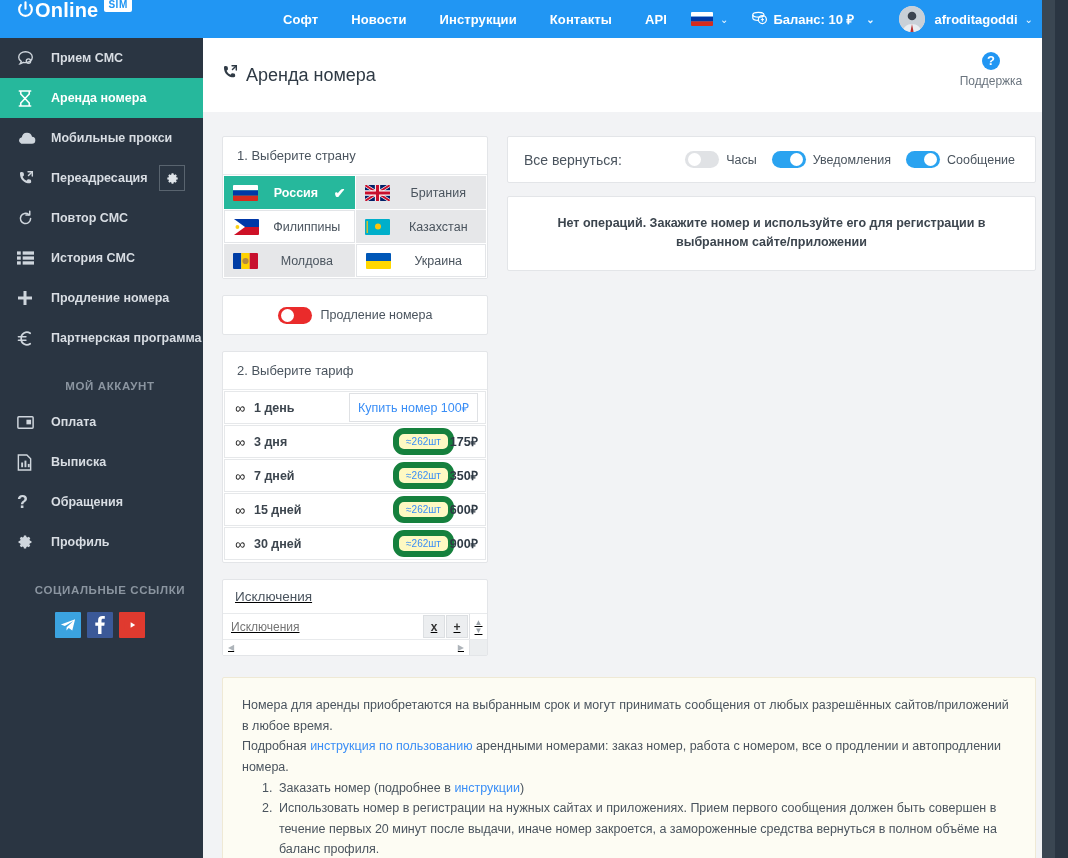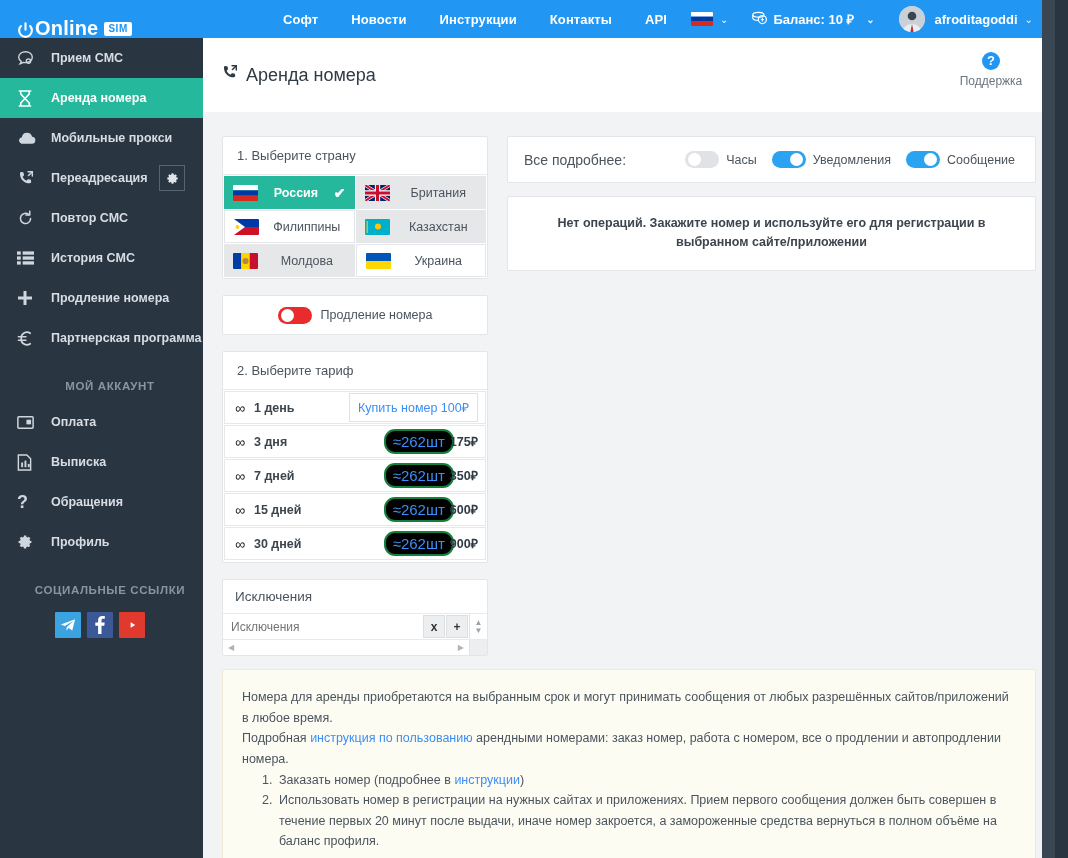--- a/index.html
+++ b/index.html
@@ -23,21 +23,21 @@
 
   
   .topbar {
     position: absolute; top: 0; left: 0;
     width: 1055px; height: 38px;
     background: #2196f3;
     display: flex; align-items: center;
   }
   .brand {
     width: 203px; height: 38px;
-    display: flex; align-items: flex-end;
+    display: flex; align-items: flex-start;
     padding-left: 17px;
     color: #fff;
   }
   .brand-power {
     display: inline-block; width: 17px; height: 17px;
     position: relative; margin-right: 1px; top: 1px;
   }
   .brand-power svg { display:block; }
   .brand-text {
     font-size: 20px; font-weight: 600; letter-spacing: .2px;
@@ -214,22 +214,22 @@
   .inf { font-size: 14px; margin-right: 9px; color: #222; }
   .tariff .dur { font-weight: 600; }
   .tariff .spacer { flex: 1; }
   .buy-btn {
     border: 1px solid #dfe1e4; color: #3a8ef6;
     font-size: 12.5px; padding: 5px 8px; background: #fff;
     white-space: nowrap;
   }
   .qty-price { position: relative; display: flex; align-items: center; }
   .qty {
-    border: 2px solid #15803d; color: #3a8ef6; background: #000000;
-    border-radius: 11px; font-size: 15px;
+    border: 6px solid #15803d; color: #3a8ef6; background: #fef9c3;
+    border-radius: 11px; font-size: 10px;
     padding: 2px 7px; white-space: nowrap; position: relative;
     z-index: 1; margin-right: -4px;
   }
   .price { font-size: 12.5px; color: #2f3a45; font-weight: 600; z-index:2; position:relative;}
 
   
   .excl-head { padding: 9px 12px; font-size: 13.5px; color: #4a545e; border-bottom: 1px solid #e8eaec;}
   .excl-row { display: flex; align-items: stretch; height: 26px; border-bottom: 1px solid #e8eaec;}
   .excl-input {
     flex: 1; border: none; outline: none; padding: 0 8px;
@@ -654,21 +654,21 @@
               <span class="spacer"></span>
               <span class="qty-price">
                 <span class="qty">≈262шт</span>
                 <span class="price">900₽</span>
               </span>
             </div>
 
           </div>
         </div>
 
-        <div class="card" style="margin-bottom:4px;">
+        <div class="card" style="margin-bottom:12px;text-decoration:underline;">
           <div class="excl-head">Исключения</div>
           <div class="excl-row">
             <input class="excl-input" type="text" placeholder="Исключения" style="">
             <span class="excl-btn">x</span>
             <span class="excl-btn">+</span>
             <span class="spin">
               <span>▲</span>
               <span>▼</span>
             </span>
           </div>
@@ -678,21 +678,21 @@
             <span class="tri">▶</span>
             <span class="hs-corner"></span>
           </div>
         </div>
 
       </div>
 
       <div class="col-right">
 
         <div class="ops-bar">
-          <span class="ops-label">Все подробнее:</span>
+          <span class="ops-label">Все вернуться:</span>
           <span class="ops-switches">
             <span class="ops-sw">
               <span class="sw off">
                   <span class="knob"></span>
                 </span>
               <span>Часы</span>
             </span>
             <span class="ops-sw">
               <span class="sw on-blue">
                   <span class="knob"></span>

